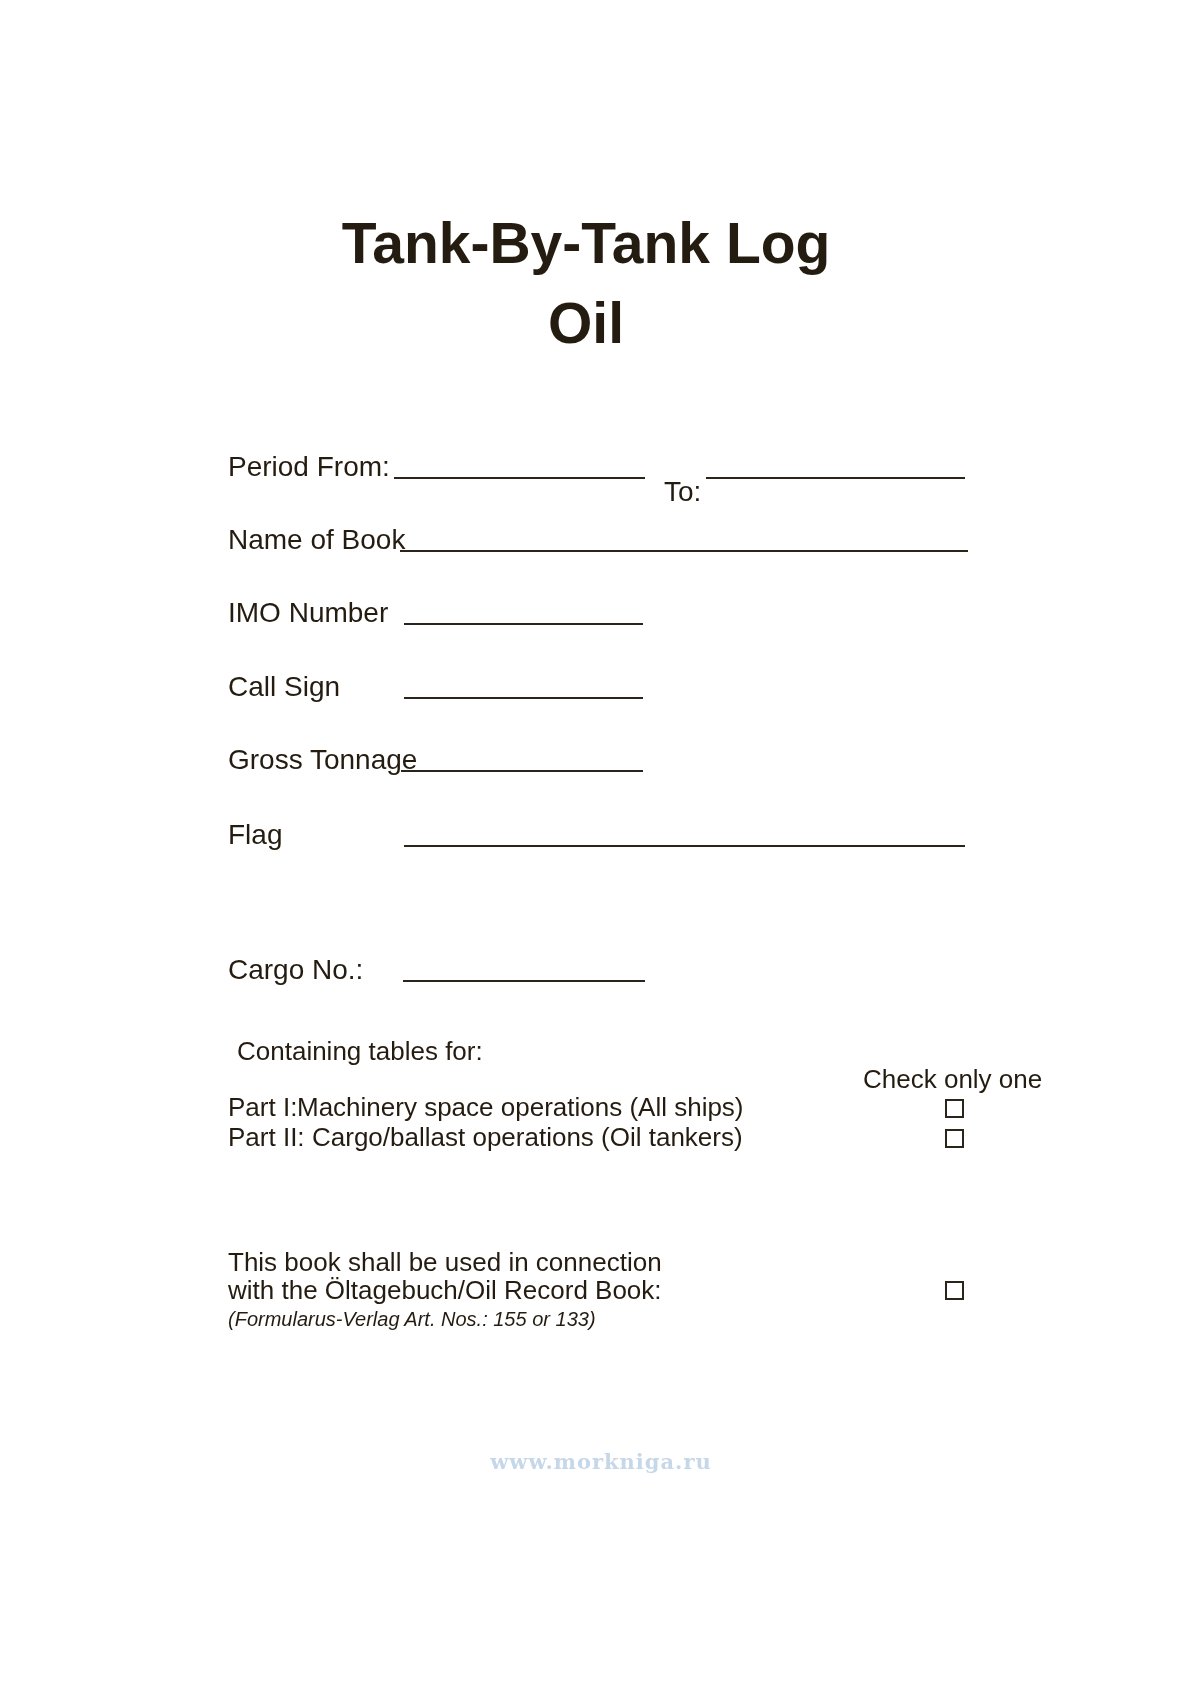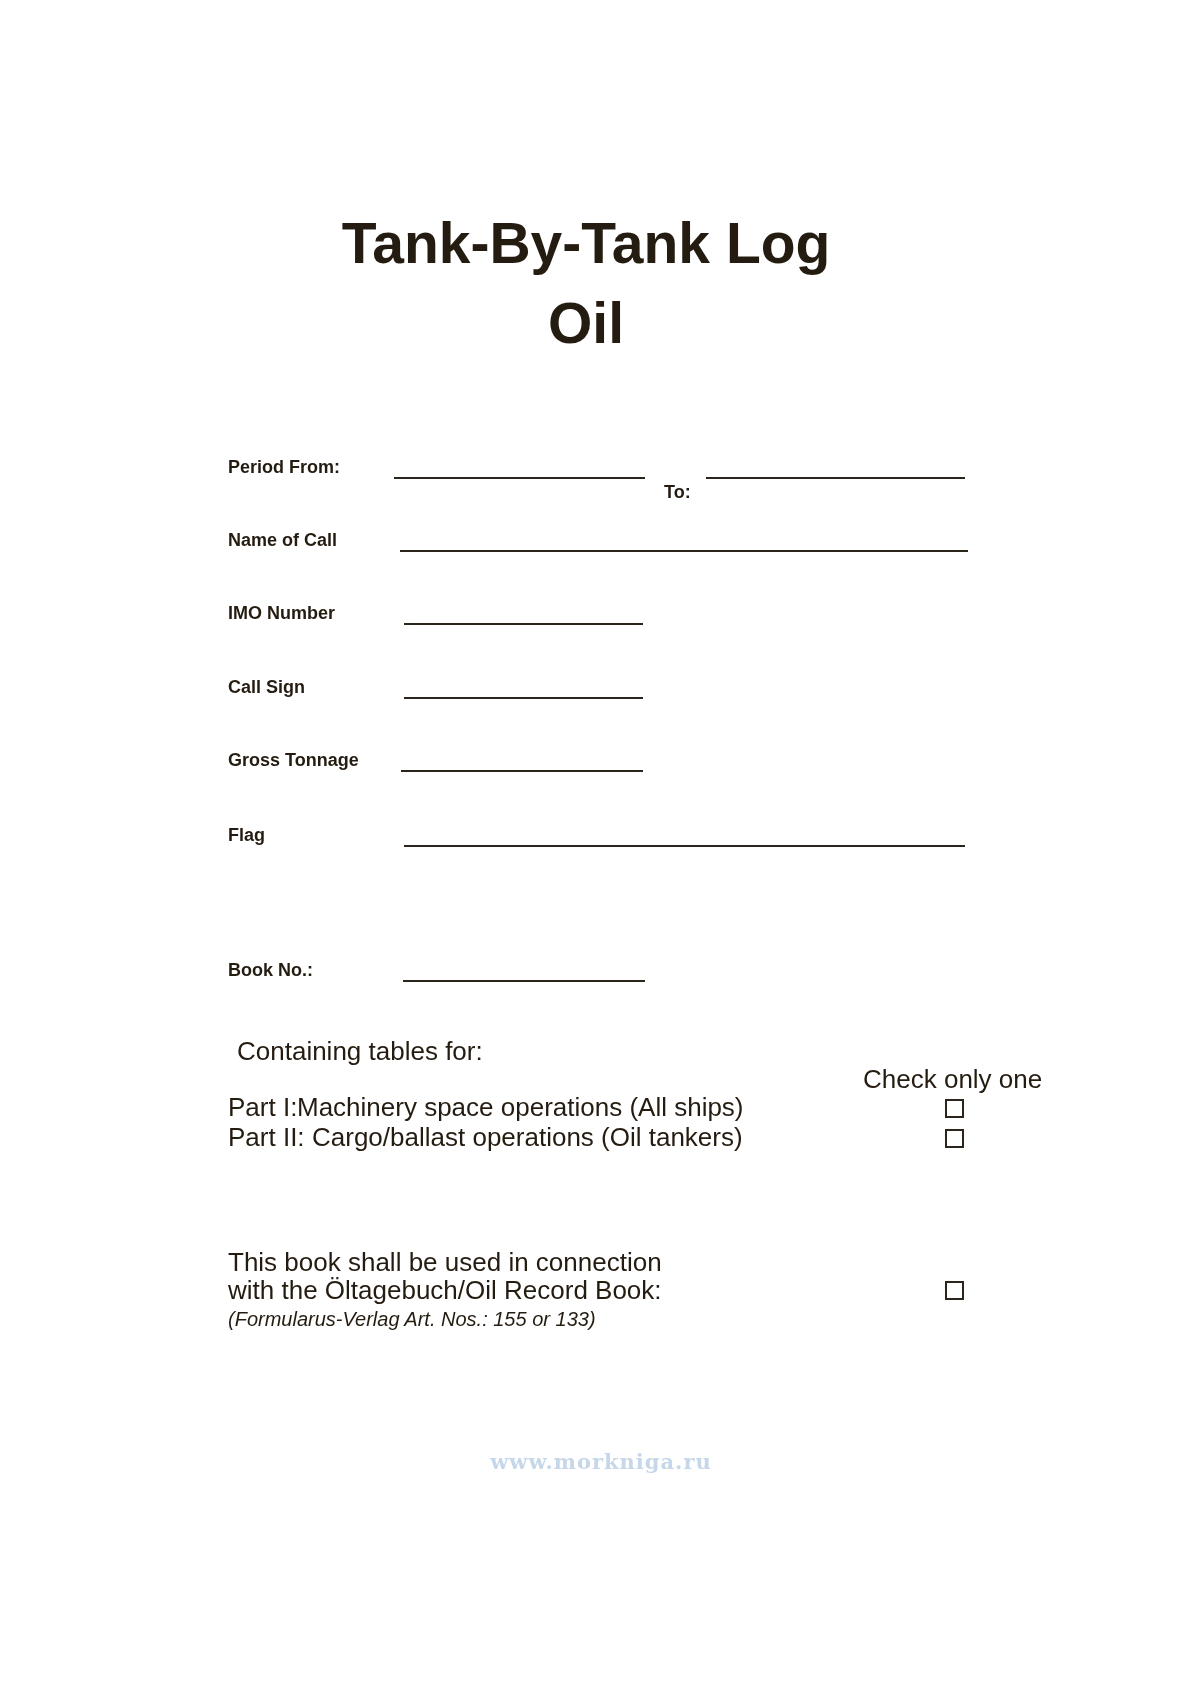--- a/index.html
+++ b/index.html
@@ -15,21 +15,21 @@
 
   
   .title{
     position:absolute;left:0;top:203px;width:1172px;
     text-align:center;
     font-weight:bold;font-size:57px;line-height:80px;
     color:#251c11;letter-spacing:0px;
   }
 
   
-  .row{position:absolute;left:0;width:1200px;height:32px;font-size:18px;line-height:32px;font-weight:bold;}
+  .row{position:absolute;left:0;width:1200px;height:32px;font-size:28px;line-height:32px;}
   .row .lbl{position:absolute;left:228px;top:0;white-space:nowrap;}
   .row .to-lbl{position:absolute;left:664px;top:0;white-space:nowrap;margin-top:25px;}
   .fill-line{position:absolute;top:26px;height:0;border-top:2px solid #2b241b;}
 
   .r-period{top:451px;}
   .r-name{top:524px;}
   .r-imo{top:597px;}
   .r-call{top:671px;}
   .r-gross{top:744px;}
   .r-flag{top:819px;}
@@ -90,21 +90,21 @@
   </div>
 
   <div class="row r-period">
     <span class="lbl">Period From:</span>
     <span class="fill-line l-period-from"></span>
     <span class="to-lbl">To:</span>
     <span class="fill-line l-period-to"></span>
   </div>
 
   <div class="row r-name">
-    <span class="lbl">Name of Call</span>
+    <span class="lbl">Name of Book</span>
     <span class="fill-line l-name"></span>
   </div>
 
   <div class="row r-imo">
     <span class="lbl">IMO Number</span>
     <span class="fill-line l-imo"></span>
   </div>
 
   <div class="row r-gross">
     <span class="lbl">Gross Tonnage</span>
@@ -115,21 +115,21 @@
     <span class="lbl">Call Sign</span>
     <span class="fill-line l-call"></span>
   </div>
 
   <div class="row r-flag">
     <span class="lbl">Flag</span>
     <span class="fill-line l-flag"></span>
   </div>
 
   <div class="row r-book">
-    <span class="lbl">Book No.:</span>
+    <span class="lbl">Cargo No.:</span>
     <span class="fill-line l-book"></span>
   </div>
 
   <div class="sect-text t-heading">Containing tables for:</div>
   <div class="sect-text t-check-one">Check only one</div>
 
   <div class="sect-text t-p1-label">Part I:</div>
   <div class="sect-text t-p1-desc">Machinery space operations (All ships)</div>
   <div class="checkbox cb-1"></div>
 

